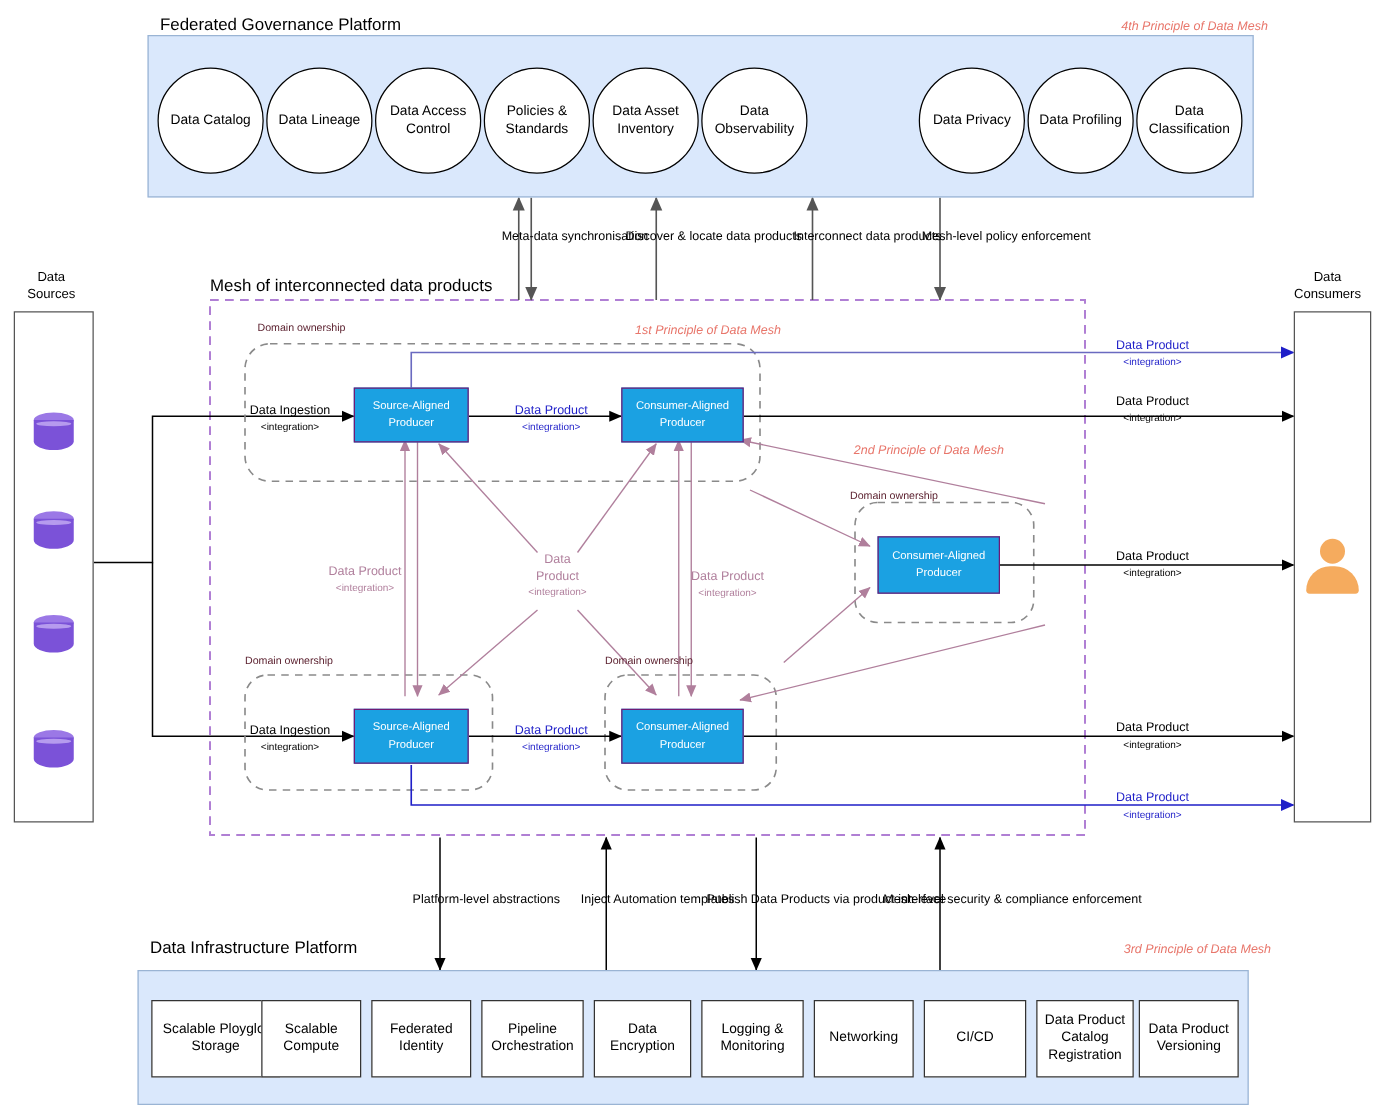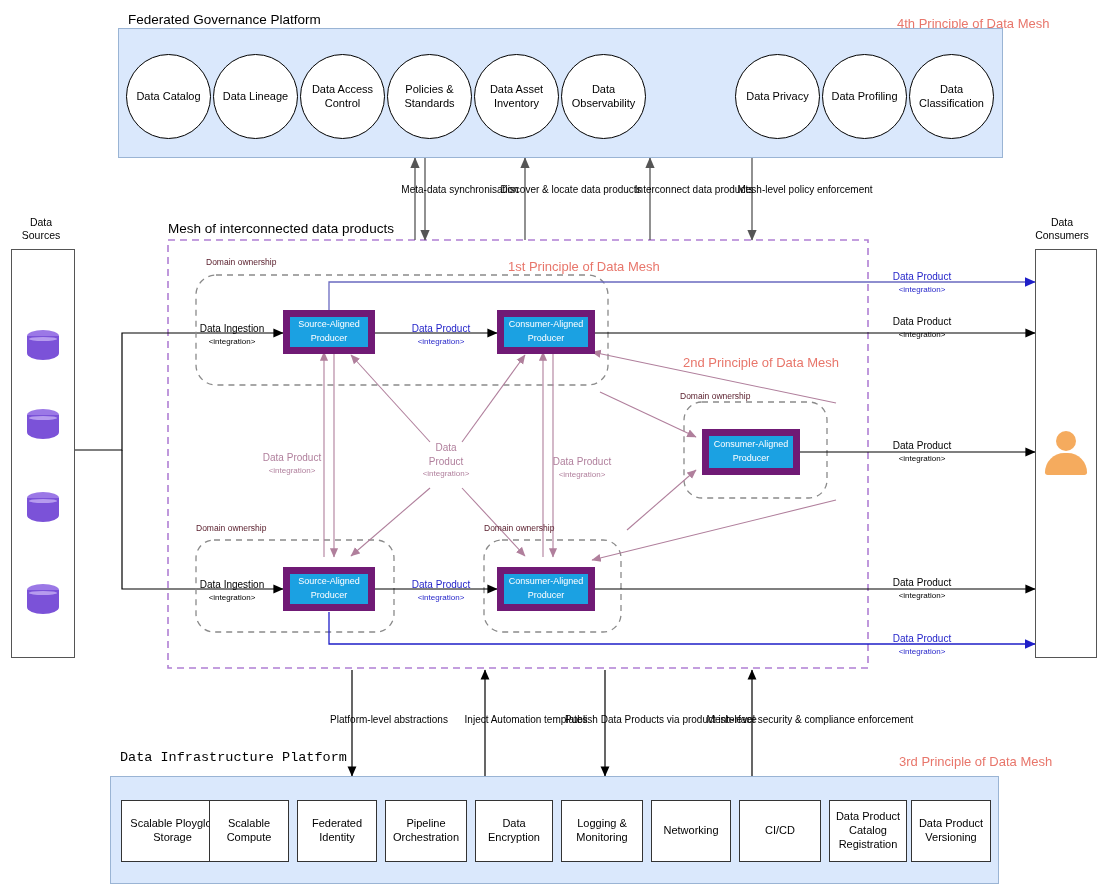--- a/index.html
+++ b/index.html
@@ -5,35 +5,35 @@
   html,body{margin:0;padding:0;background:#ffffff;}
   body{width:1108px;height:896px;position:relative;
        font-family:"Liberation Sans","DejaVu Sans",sans-serif;
        color:#000;overflow:hidden;}
   #root{position:absolute;left:0;top:0;width:1108px;height:896px;}
   svg.layer{position:absolute;left:0;top:0;width:1108px;height:896px;pointer-events:none;}
 
   
   .panel{position:absolute;background:#dae8fc;border:1px solid #9ab4d4;box-sizing:border-box;}
   .panel-title{position:absolute;font-size:13.5px;color:#000;white-space:nowrap;}
-  .principle{position:absolute;font-size:13px;color:#e8766b;white-space:nowrap;}
+  .principle{position:absolute;font-size:10px;font-style:italic;color:#e8766b;white-space:nowrap;}
 
   
   .circle{position:absolute;border:1.3px solid #000;border-radius:50%;
           background:#ffffff;box-sizing:border-box;
           display:flex;align-items:center;justify-content:center;text-align:center;
           font-size:11px;line-height:1.22;color:#000;padding:2px;}
 
   
   .infra-box{position:absolute;border:1.4px solid #333;background:#fff;box-sizing:border-box;
              display:flex;align-items:center;justify-content:center;text-align:center;
              font-size:11px;line-height:1.25;color:#000;padding:2px;}
 
   
-  .producer{position:absolute;background:#1ba1e2;border:7px solid #701a75;box-sizing:border-box;
+  .producer{position:absolute;background:#1ba1e2;border:1px solid #701a75;box-sizing:border-box;
             display:flex;flex-direction:column;align-items:center;justify-content:center;
             text-align:center;color:#ffffff;font-size:9px;line-height:1.55;}
 
   
   .column{position:absolute;border:1.6px solid #555;background:#fff;box-sizing:border-box;}
   .col-title{position:absolute;font-size:10.5px;text-align:center;line-height:1.2;color:#000;}
   .lbl2{position:absolute;text-align:center;transform:translateX(-50%);
         font-size:10px;line-height:1.45;color:#000;white-space:nowrap;}
   .dp{position:absolute;text-align:center;transform:translateX(-50%);white-space:nowrap;}
   .dp .t{font-size:10px;line-height:1.35;}
@@ -271,21 +271,21 @@
   <div class="user" style="left:1044px;top:431px;">
     <div class="head"></div>
       <div class="torso"></div>
   </div>
 
   <div class="lbl2" style="left:389px;top:713px;">Platform-level abstractions</div>
   <div class="lbl2" style="left:526px;top:713px;">Inject Automation templates</div>
   <div class="lbl2" style="left:661px;top:713px;">Publish Data Products via product interface</div>
   <div class="lbl2" style="left:810px;top:713px;">Mesh-level security &amp; compliance enforcement</div>
 
-  <div class="panel-title" style="left:120px;top:750px;font-family:Liberation Mono, monospace;">Data Infrastructure Platform</div>
+  <div class="panel-title" style="left:120px;top:750px;">Data Infrastructure Platform</div>
   <div class="principle" style="left:899px;top:754px;">3rd Principle of Data Mesh</div>
   <div class="panel" style="left:110px;top:776px;width:889px;height:108px;"></div>
 
   <div class="infra-box" style="left:121px;top:800px;width:103px;height:62px;">Scalable Ployglot Storage</div>
   <div class="infra-box" style="left:209px;top:800px;width:80px;height:62px;">Scalable Compute</div>
   <div class="infra-box" style="left:297px;top:800px;width:80px;height:62px;">Federated Identity</div>
   <div class="infra-box" style="left:385px;top:800px;width:82px;height:62px;">Pipeline Orchestration</div>
   <div class="infra-box" style="left:475px;top:800px;width:78px;height:62px;">Data Encryption</div>
   <div class="infra-box" style="left:561px;top:800px;width:82px;height:62px;">Logging &amp; Monitoring</div>
   <div class="infra-box" style="left:651px;top:800px;width:80px;height:62px;">Networking</div>

